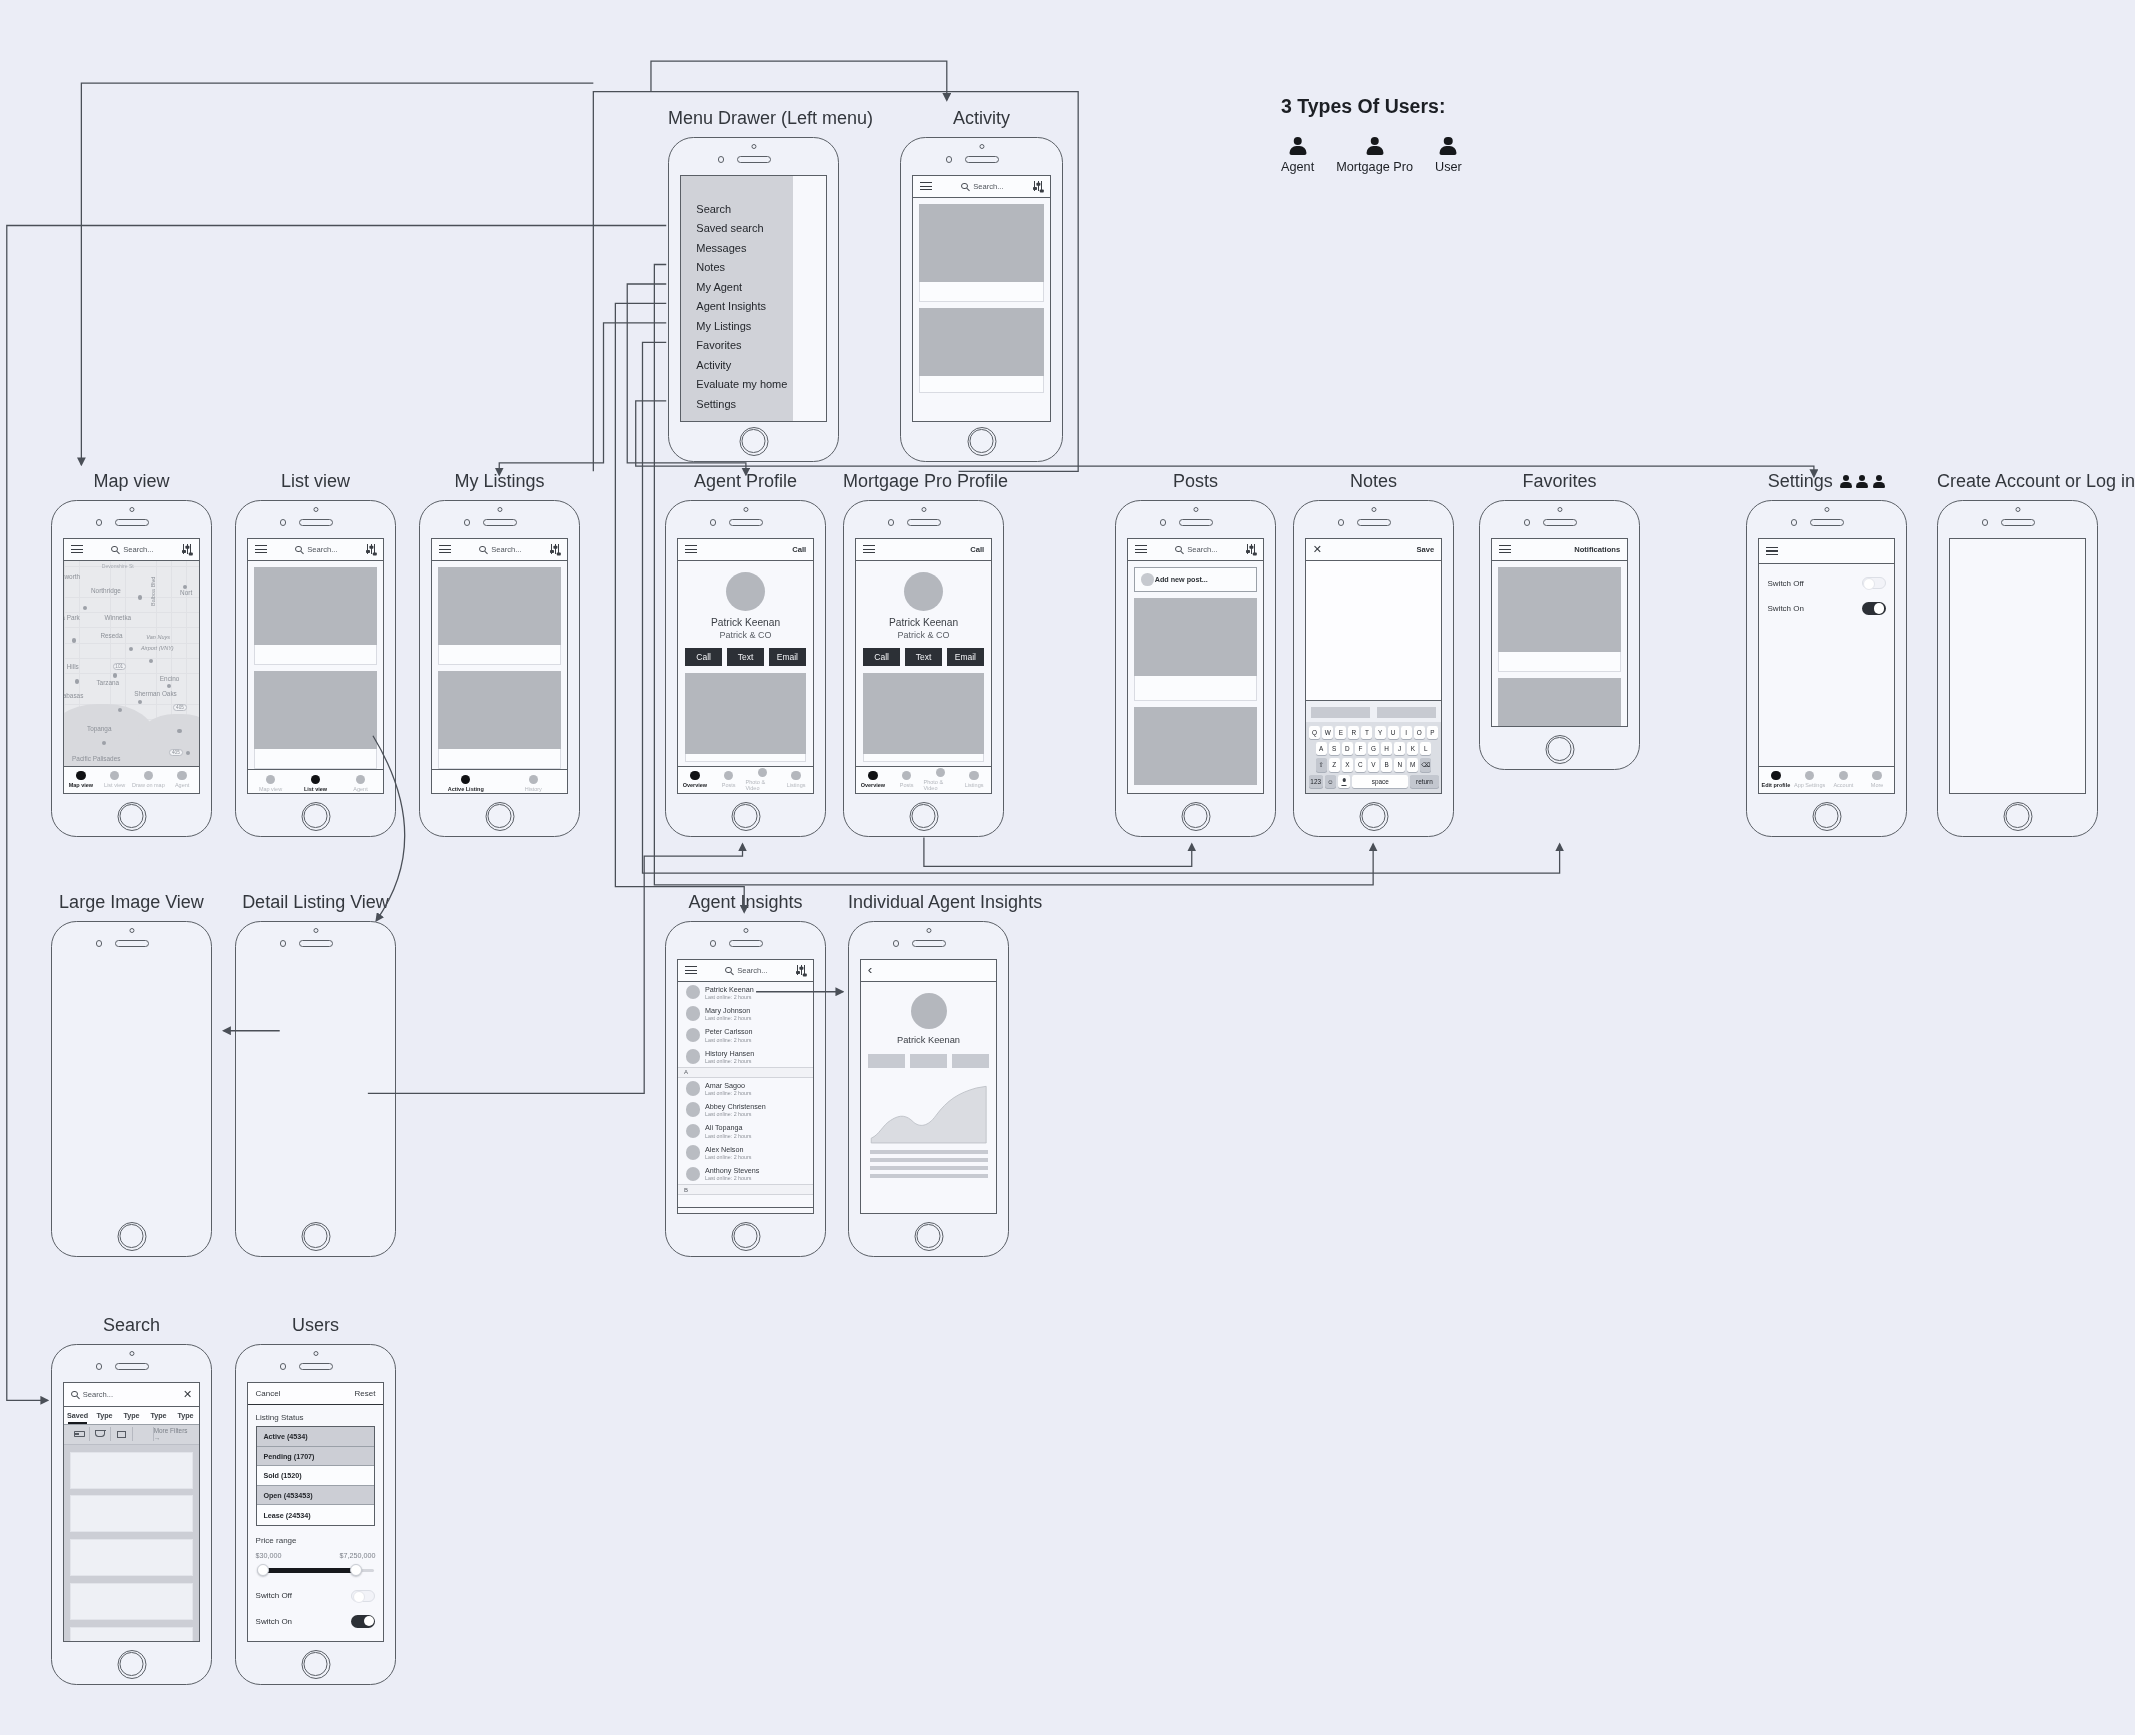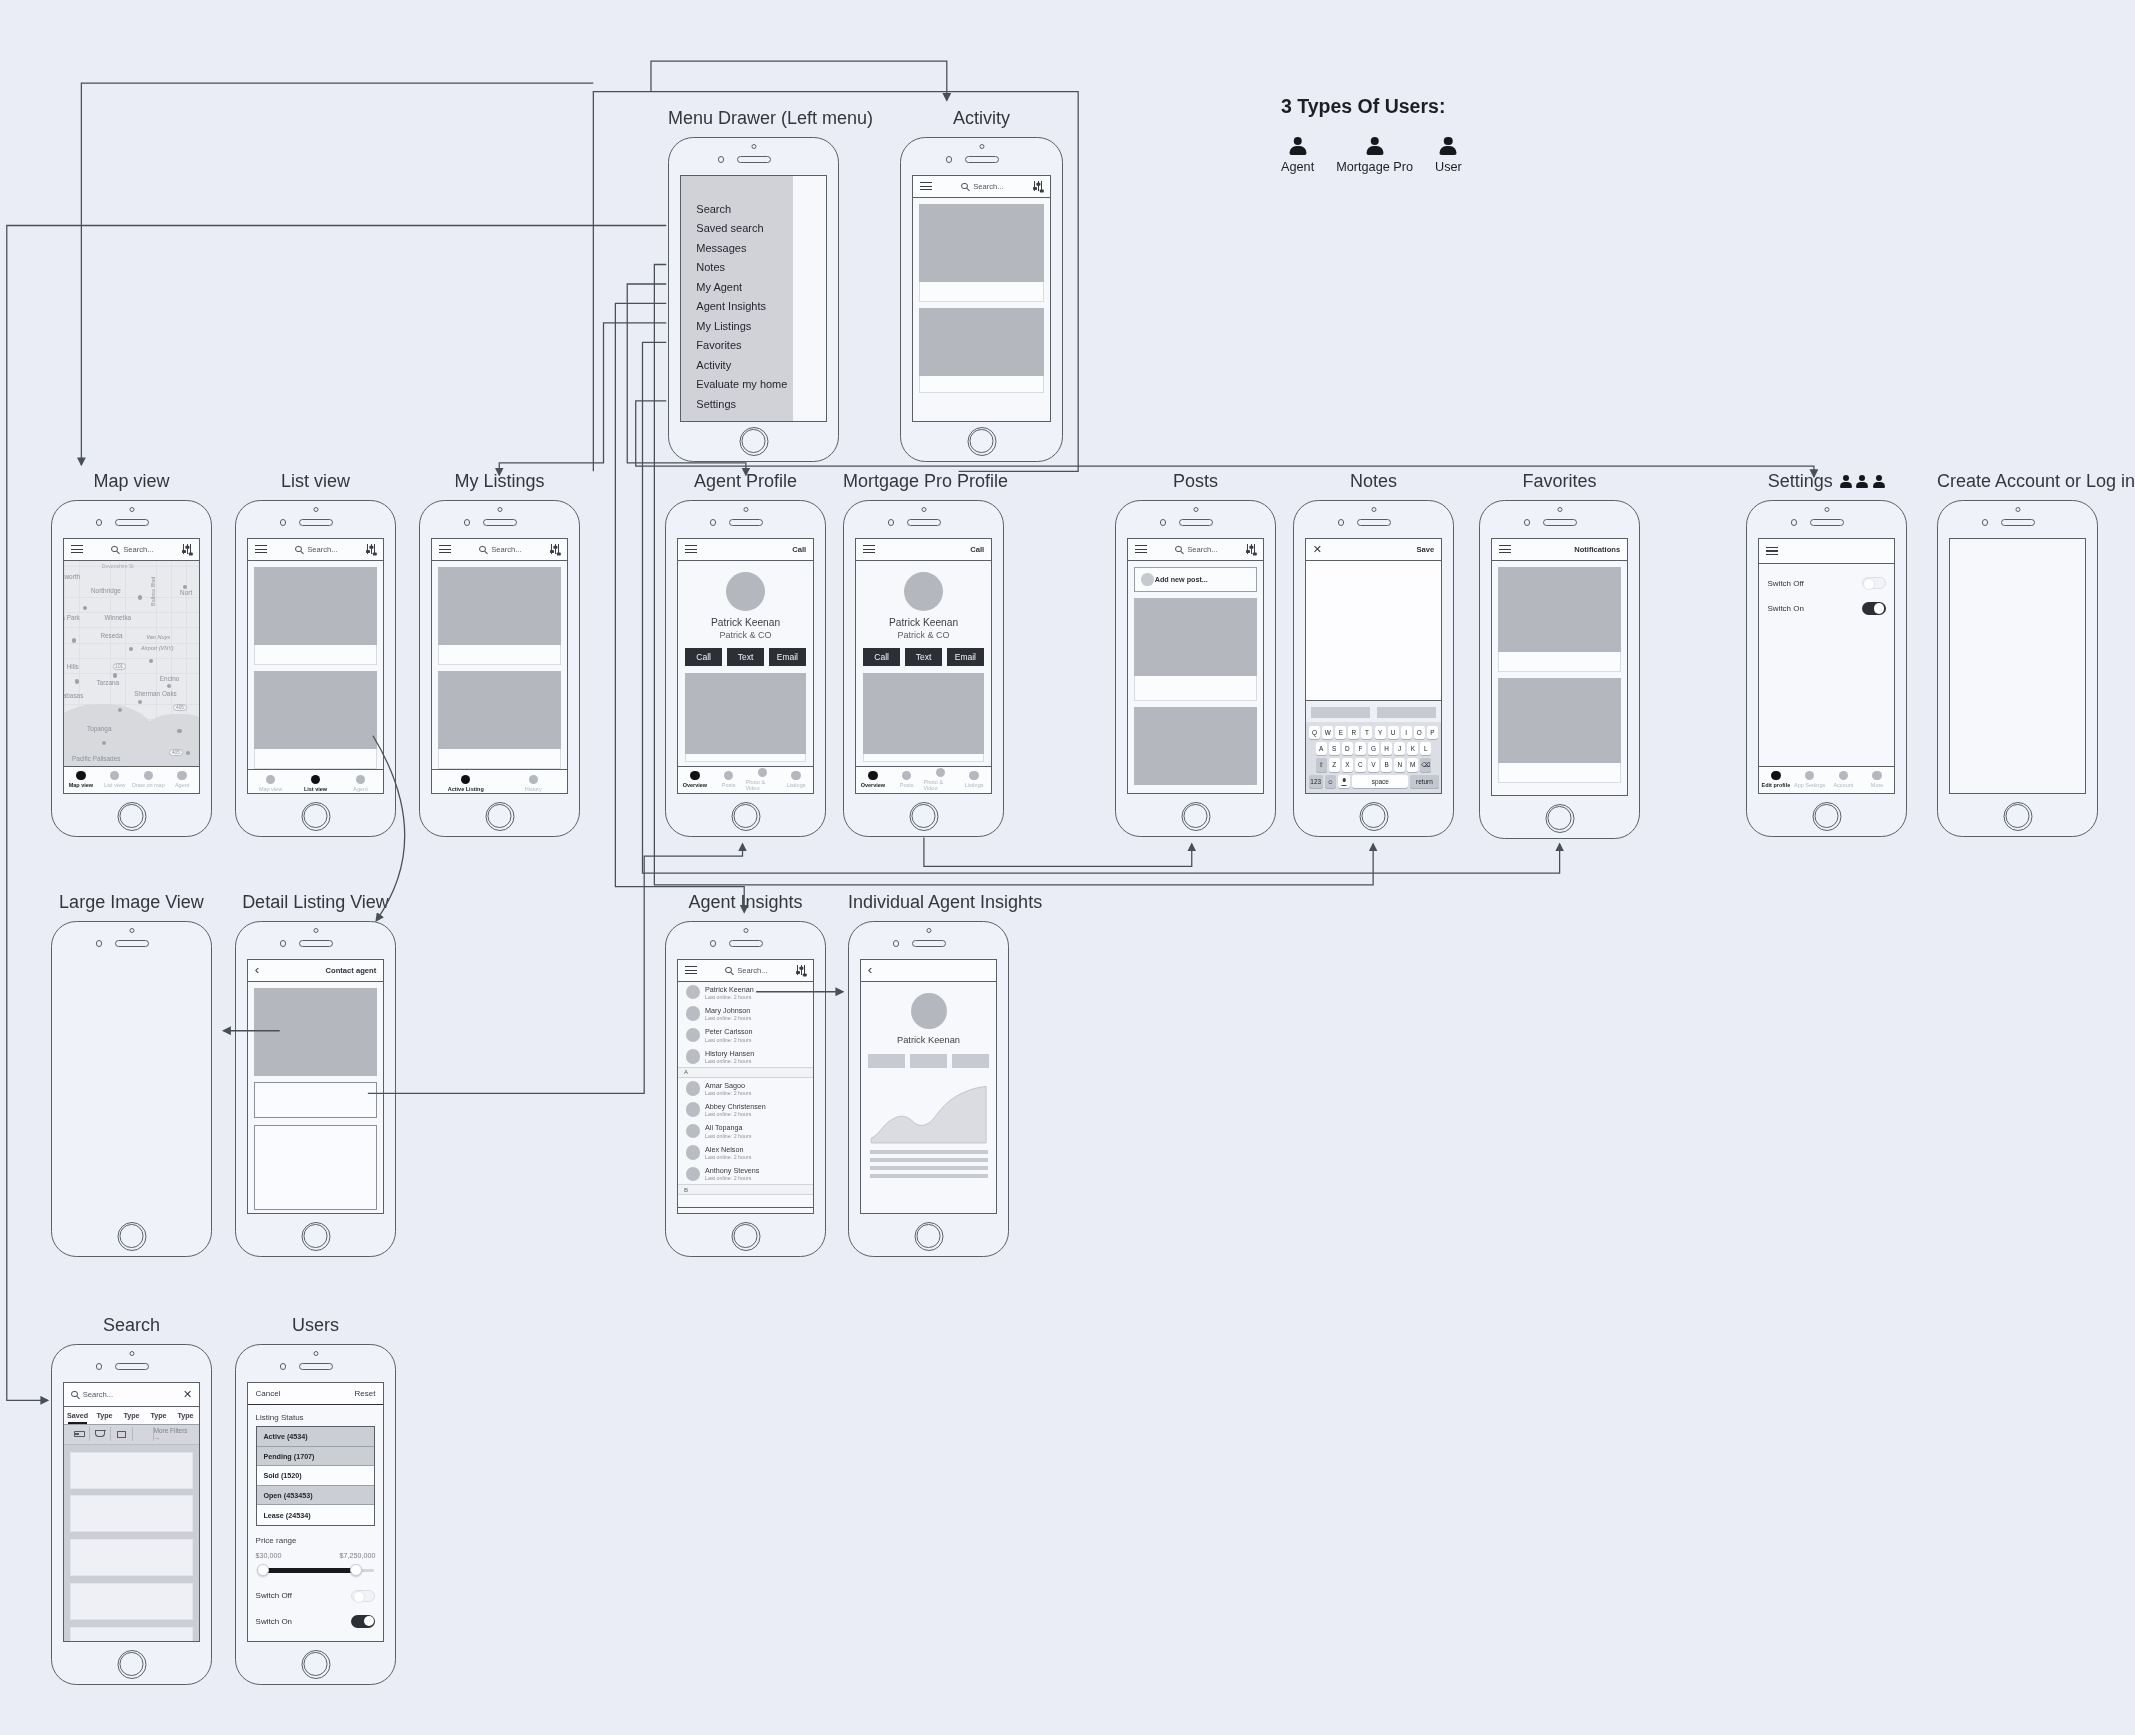--- a/index.html
+++ b/index.html
@@ -540,21 +540,21 @@
             <div class="key skey ret">return</div>
           </div>
         </div>
       </div>
       <div class="home"></div>
     </div>
   </div>
 
   <div class="unit" style="left:1479px;top:471px;width:161px">
     <div class="ptitle">Favorites</div>
-    <div class="phone" style="height:339px">
+    <div class="phone" style="height:270px">
       <div class="cam"></div>
       <div class="cam2"></div>
       <div class="spk"></div>
       <div class="screen">
         <div class="appbar">
           <div class="burger"></div>
           <span class="bar-action">Notifications</span>
         </div>
         <div class="card">
             <div class="img" style="height:85px"></div>
@@ -640,30 +640,20 @@
       <div class="home"></div>
     </div>
   </div>
 
   <div class="unit" style="left:235px;top:892px;width:161px">
     <div class="ptitle">Detail Listing View</div>
     <div class="phone" style="height:336px">
       <div class="cam"></div>
       <div class="cam2"></div>
       <div class="spk"></div>
-      <div class="screen">
-        <div class="appbar">
-          <span class="back"></span>
-          <span class="bar-action">Contact agent</span>
-        </div>
-        <div class="dl-img"></div>
-        <div class="dl-row" style="height:36px"></div>
-        <div class="dl-row" style="height:85px"></div>
-
-      </div>
       <div class="home"></div>
     </div>
   </div>
 
   <div class="unit" style="left:665px;top:892px;width:161px">
     <div class="ptitle">Agent Insights</div>
     <div class="phone" style="height:336px">
       <div class="cam"></div>
       <div class="cam2"></div>
       <div class="spk"></div>

